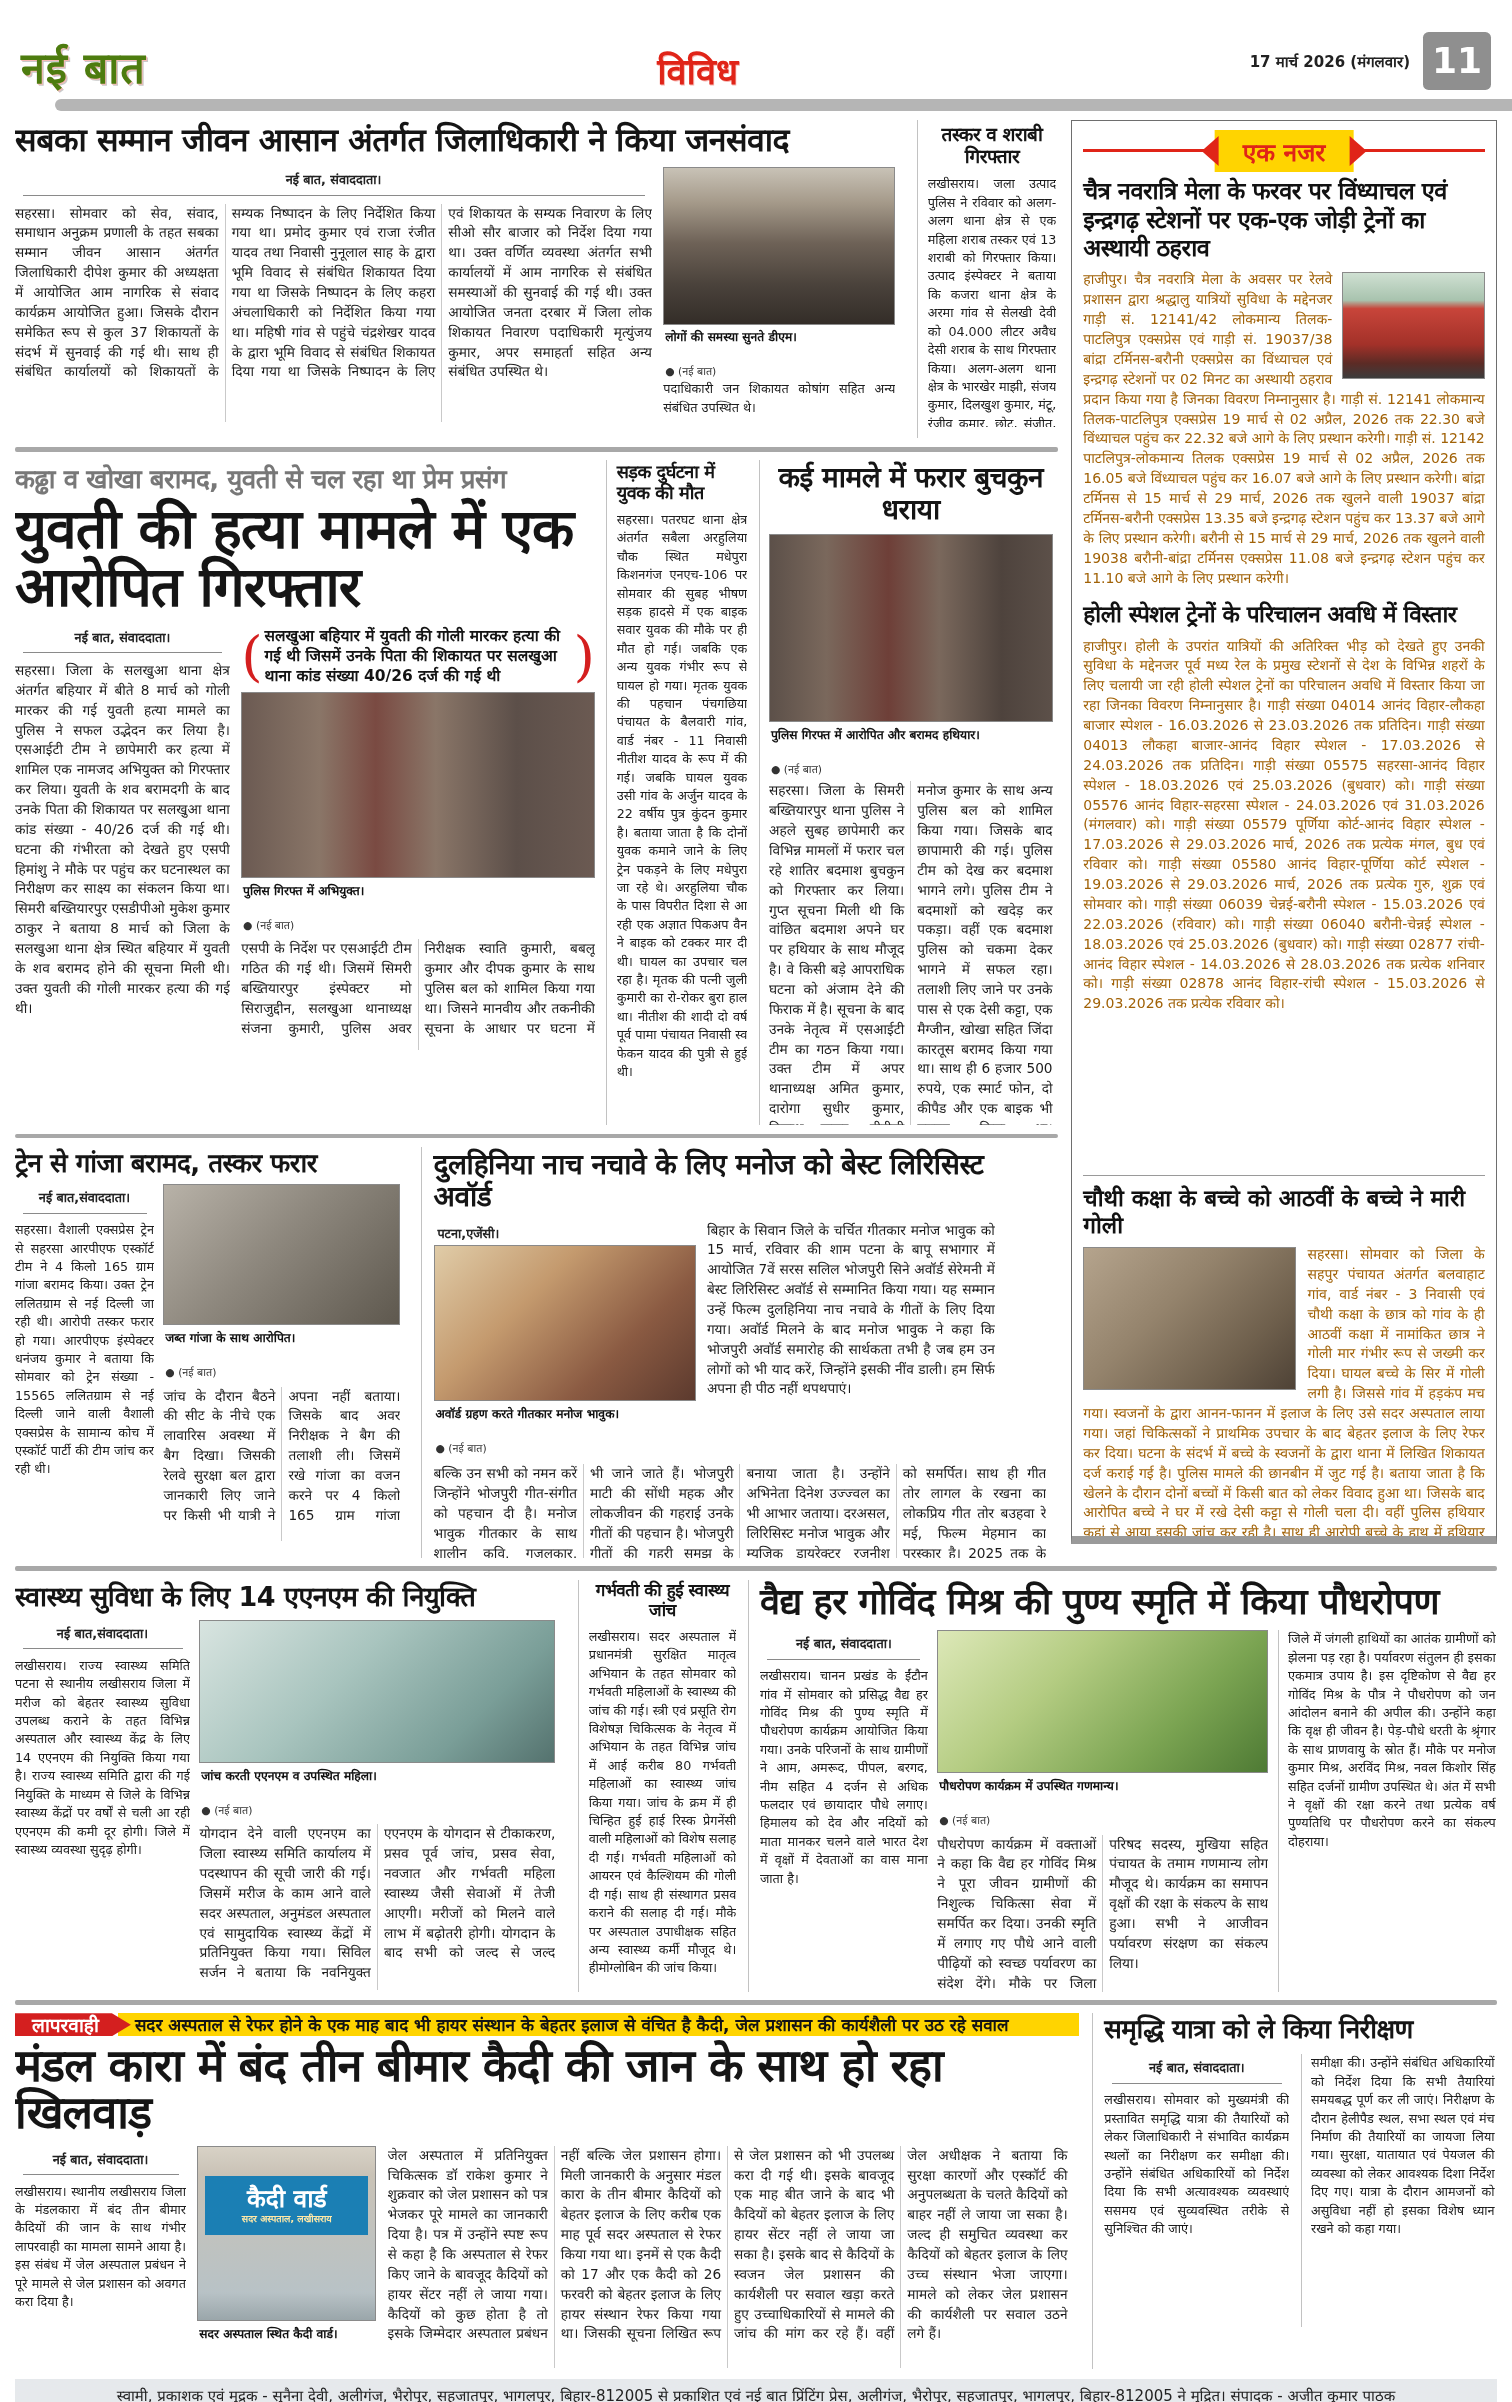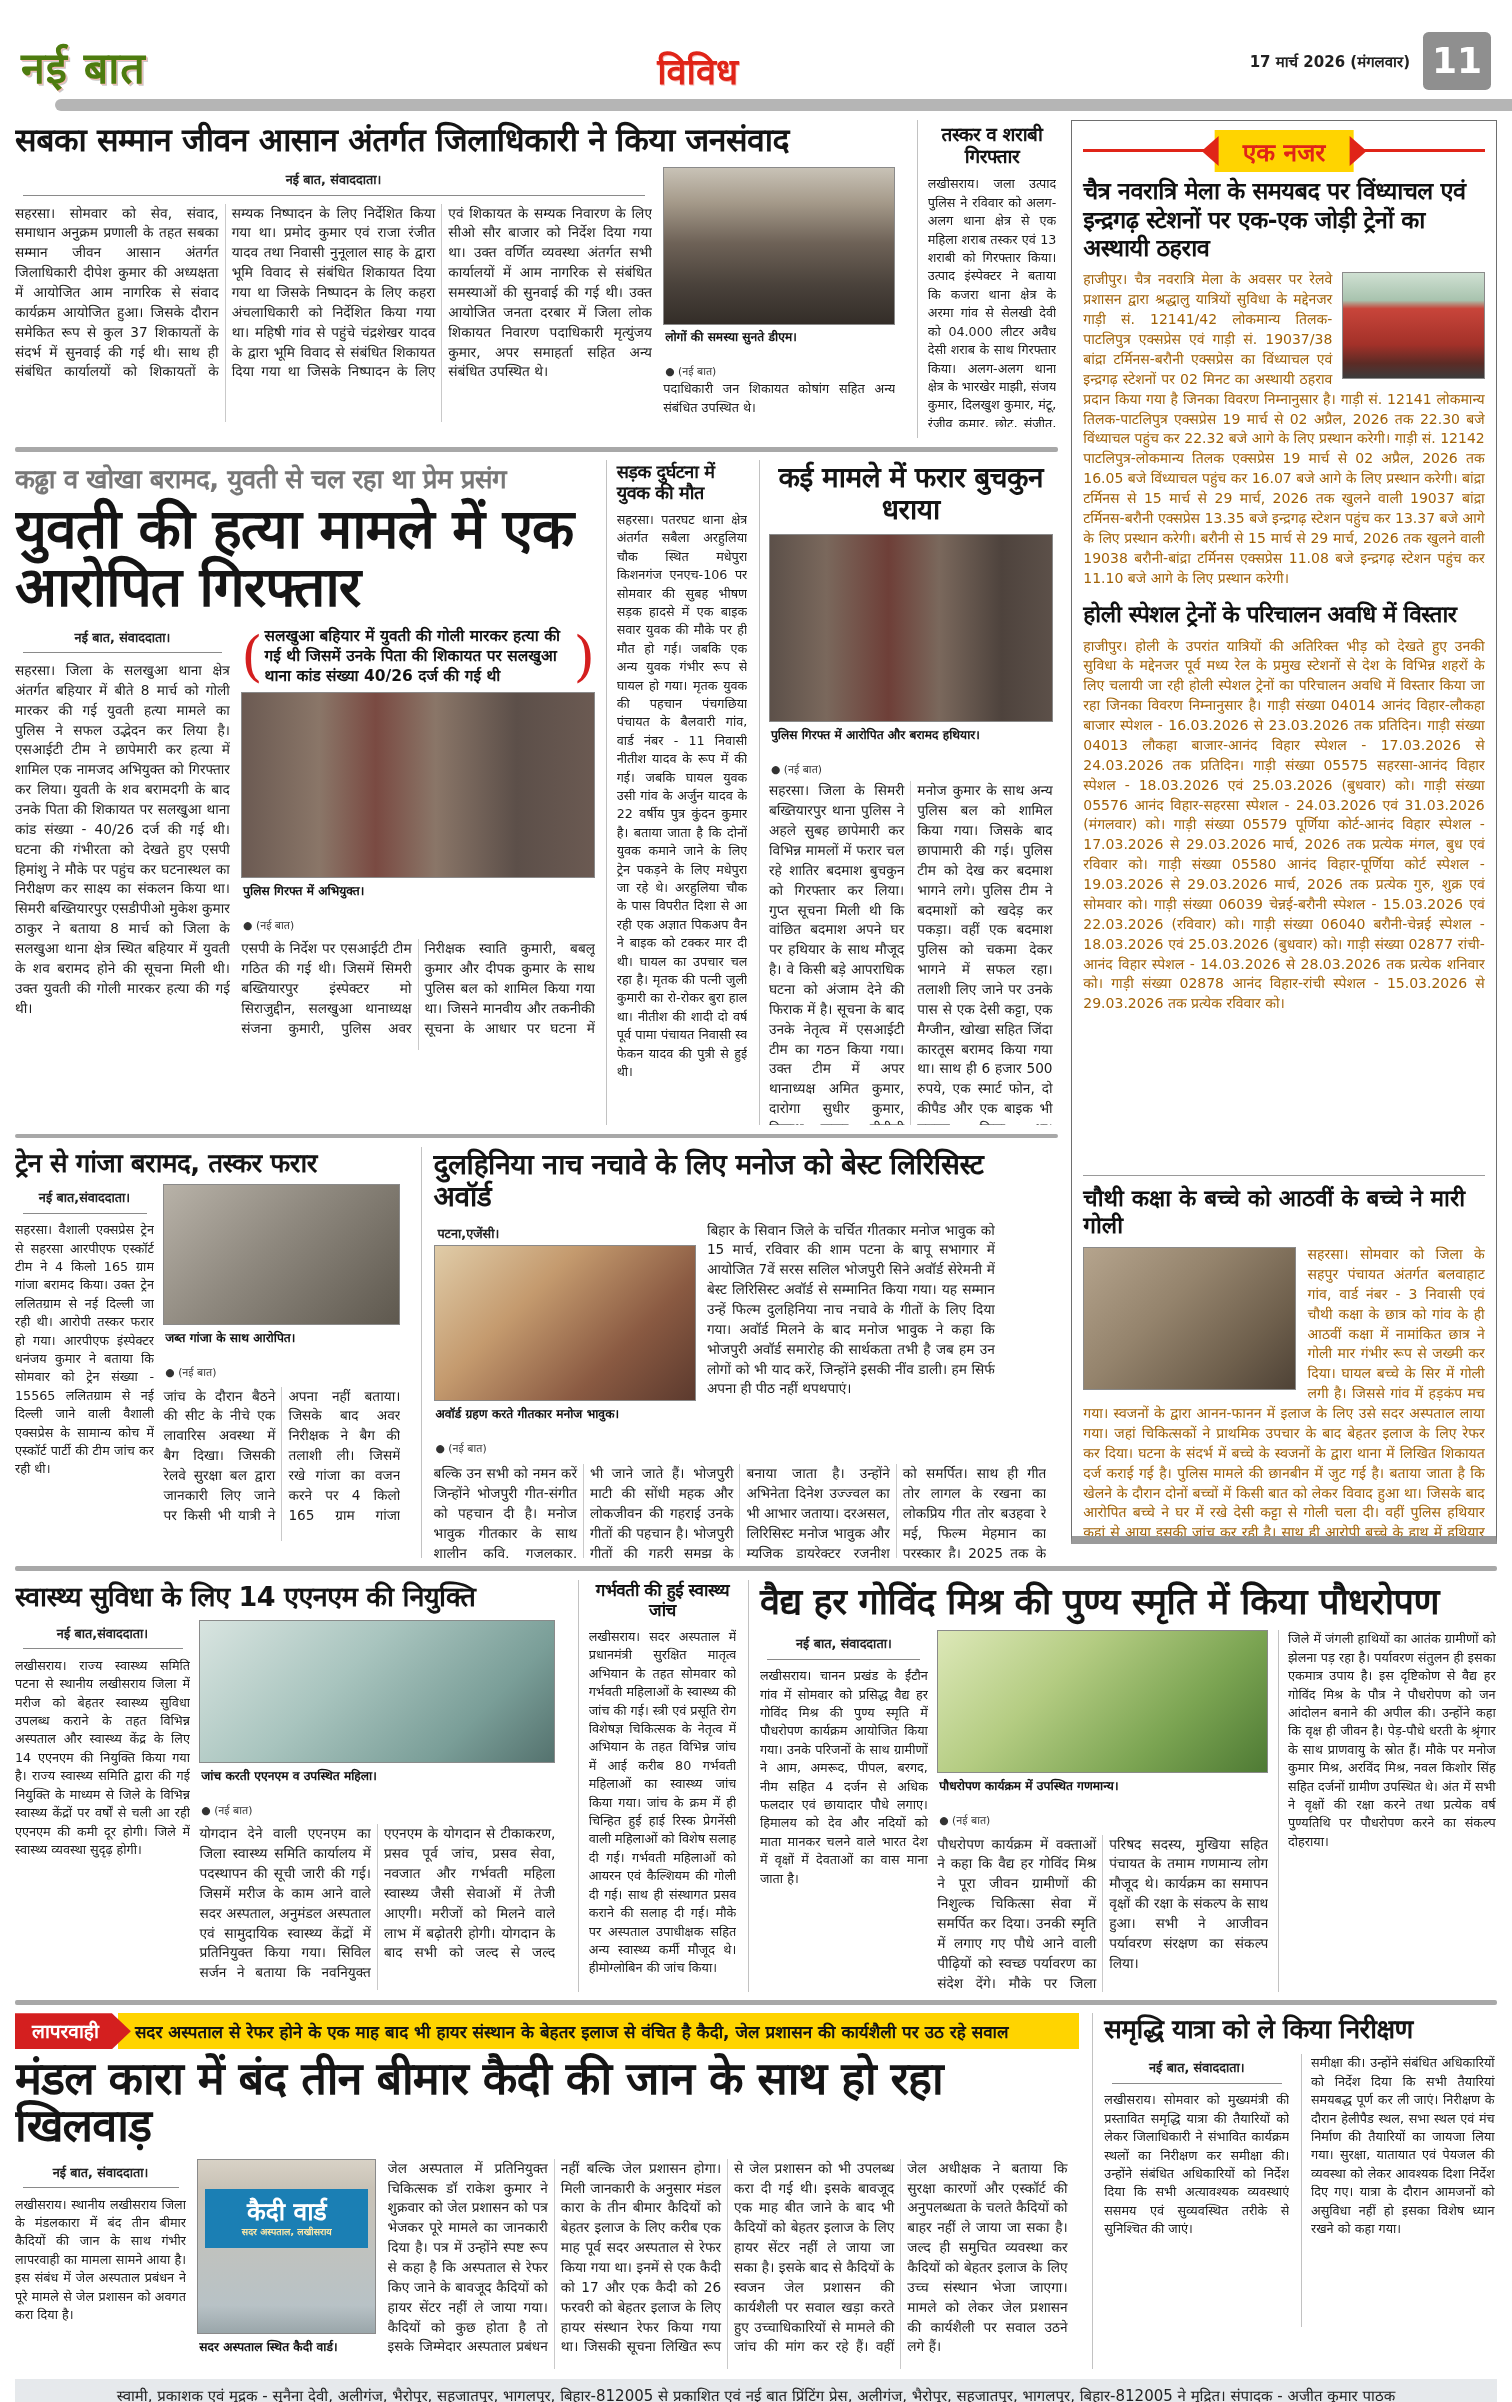--- a/index.html
+++ b/index.html
@@ -138,21 +138,21 @@
   .vaidya-c1{width:168px;}
   .vaidya-c1 .body{font-size:12.7px;height:320px;}
   .vaidya-mid{width:331px;}
   .ph-plant-box{height:143px;}
   .vaidya-mid .body{height:166px;margin-top:5.6px;}
   .vaidya-c3{width:218px;border-left:0.9px solid #c2c2c2;padding-left:9.4px;box-sizing:border-box;}
   .vaidya-c3 .body{font-size:12.7px;height:356px;}
   
   .s5{display:flex;gap:13px;height:356px;overflow:hidden;}
   .mandal{width:1064px;flex:0 0 auto;}
-  .banner{display:flex;align-items:stretch;height:36px;margin-bottom:5.6px;}
+  .banner{display:flex;align-items:stretch;height:23px;margin-bottom:5.6px;}
   .banner-label{background:#d41f1f;color:#fff;font-size:19px;font-weight:800;
     display:flex;align-items:center;padding:0 32px 0 17px;
     clip-path:polygon(0 0,calc(100% - 19px) 0,100% 50%,calc(100% - 19px) 100%,0 100%);}
   .banner-strip{flex:1;background:#ffd400;display:flex;align-items:center;padding:0 17px;
     font-size:17px;font-weight:800;color:#141414;margin-left:-13px;}
   .mandal-hl{font-size:45px;line-height:1.05;letter-spacing:-0.9px;margin:3.8px 0 9.4px;}
   .mandal-flex{display:flex;gap:11.3px;}
   .mandal-c1{width:171px;}
   .mandal-c1 .body{font-size:12.7px;height:185px;}
   .mandal-photoblock{width:179px;}
@@ -293,21 +293,21 @@
             </div>
             <div class="body cols4 manoj-below">बल्कि उन सभी को नमन करें जिन्होंने भोजपुरी गीत-संगीत को पहचान दी है। मनोज भावुक गीतकार के साथ शालीन कवि, गजलकार, संपादक, फिल्म समीक्षक और टीवी प्रेजेंटर के रूप में भी जाने जाते हैं। भोजपुरी माटी की सोंधी महक और लोकजीवन की गहराई उनके गीतों की पहचान है। भोजपुरी गीतों की गहरी समझ के कारण उन्हें अक्सर अवॉर्ड समारोह का जूरी सदस्य भी बनाया जाता है। उन्होंने अभिनेता दिनेश उज्ज्वल का भी आभार जताया। दरअसल, लिरिसिस्ट मनोज भावुक और म्यूजिक डायरेक्टर रजनीश मिश्रा की जोड़ी इन दिनों खूब चर्चा में है। यह अवॉर्ड उन्हीं को समर्पित। साथ ही गीत तोर लागल के रखना का लोकप्रिय गीत तोर बउहवा रे मई, फिल्म मेहमान का पुरस्कार है। 2025 तक के भोजपुरी सिनेमा के इतिहास को समेटे उनकी चर्चित पुस्तकें हैं।</div>
           </div>
         </div>
       </div>
 
       <div class="rail">
         <div class="ekn-top">
           <div class="ekn-badge">एक नजर</div>
         </div>
-        <div class="ekn-item-hl">चैत्र नवरात्रि मेला के समयबद पर विंध्याचल एवं इन्द्रगढ़ स्टेशनों पर एक-एक जोड़ी ट्रेनों का अस्थायी ठहराव</div>
+        <div class="ekn-item-hl">चैत्र नवरात्रि मेला के फरवर पर विंध्याचल एवं इन्द्रगढ़ स्टेशनों पर एक-एक जोड़ी ट्रेनों का अस्थायी ठहराव</div>
         <div class="ekn-body">
           <div class="photo ph-train ph-train-box"></div>
           <span>हाजीपुर। चैत्र नवरात्रि मेला के अवसर पर रेलवे प्रशासन द्वारा श्रद्धालु यात्रियों सुविधा के मद्देनजर गाड़ी सं. 12141/42 लोकमान्य तिलक-पाटलिपुत्र एक्सप्रेस एवं गाड़ी सं. 19037/38 बांद्रा टर्मिनस-बरौनी एक्सप्रेस का विंध्याचल एवं इन्द्रगढ़ स्टेशनों पर 02 मिनट का अस्थायी ठहराव प्रदान किया गया है जिनका विवरण निम्नानुसार है। गाड़ी सं. 12141 लोकमान्य तिलक-पाटलिपुत्र एक्सप्रेस 19 मार्च से 02 अप्रैल, 2026 तक 22.30 बजे विंध्याचल पहुंच कर 22.32 बजे आगे के लिए प्रस्थान करेगी। गाड़ी सं. 12142 पाटलिपुत्र-लोकमान्य तिलक एक्सप्रेस 19 मार्च से 02 अप्रैल, 2026 तक 16.05 बजे विंध्याचल पहुंच कर 16.07 बजे आगे के लिए प्रस्थान करेगी। बांद्रा टर्मिनस से 15 मार्च से 29 मार्च, 2026 तक खुलने वाली 19037 बांद्रा टर्मिनस-बरौनी एक्सप्रेस 13.35 बजे इन्द्रगढ़ स्टेशन पहुंच कर 13.37 बजे आगे के लिए प्रस्थान करेगी। बरौनी से 15 मार्च से 29 मार्च, 2026 तक खुलने वाली 19038 बरौनी-बांद्रा टर्मिनस एक्सप्रेस 11.08 बजे इन्द्रगढ़ स्टेशन पहुंच कर 11.10 बजे आगे के लिए प्रस्थान करेगी।</span>
         </div>
         <div class="ekn-item-hl" style="margin-top:13px;font-size:22.6px;">होली स्पेशल ट्रेनों के परिचालन अवधि में विस्तार</div>
         <div class="ekn-body" style="height:527px;overflow:hidden;">हाजीपुर। होली के उपरांत यात्रियों की अतिरिक्त भीड़ को देखते हुए उनकी सुविधा के मद्देनजर पूर्व मध्य रेल के प्रमुख स्टेशनों से देश के विभिन्न शहरों के लिए चलायी जा रही होली स्पेशल ट्रेनों का परिचालन अवधि में विस्तार किया जा रहा जिनका विवरण निम्नानुसार है। गाड़ी संख्या 04014 आनंद विहार-लौकहा बाजार स्पेशल - 16.03.2026 से 23.03.2026 तक प्रतिदिन। गाड़ी संख्या 04013 लौकहा बाजार-आनंद विहार स्पेशल - 17.03.2026 से 24.03.2026 तक प्रतिदिन। गाड़ी संख्या 05575 सहरसा-आनंद विहार स्पेशल - 18.03.2026 एवं 25.03.2026 (बुधवार) को। गाड़ी संख्या 05576 आनंद विहार-सहरसा स्पेशल - 24.03.2026 एवं 31.03.2026 (मंगलवार) को। गाड़ी संख्या 05579 पूर्णिया कोर्ट-आनंद विहार स्पेशल - 17.03.2026 से 29.03.2026 मार्च, 2026 तक प्रत्येक मंगल, बुध एवं रविवार को। गाड़ी संख्या 05580 आनंद विहार-पूर्णिया कोर्ट स्पेशल - 19.03.2026 से 29.03.2026 मार्च, 2026 तक प्रत्येक गुरु, शुक्र एवं सोमवार को। गाड़ी संख्या 06039 चेन्नई-बरौनी स्पेशल - 15.03.2026 एवं 22.03.2026 (रविवार) को। गाड़ी संख्या 06040 बरौनी-चेन्नई स्पेशल - 18.03.2026 एवं 25.03.2026 (बुधवार) को। गाड़ी संख्या 02877 रांची-आनंद विहार स्पेशल - 14.03.2026 से 28.03.2026 तक प्रत्येक शनिवार को। गाड़ी संख्या 02878 आनंद विहार-रांची स्पेशल - 15.03.2026 से 29.03.2026 तक प्रत्येक रविवार को।</div>
         <div class="ekn-rule"></div>
         <div class="ekn-item2-hl">चौथी कक्षा के बच्चे को आठवीं के बच्चे ने मारी गोली</div>
         <div class="ekn-body ekn-item2-body">
           <div class="photo ph-boy ph-boy-box"></div>

